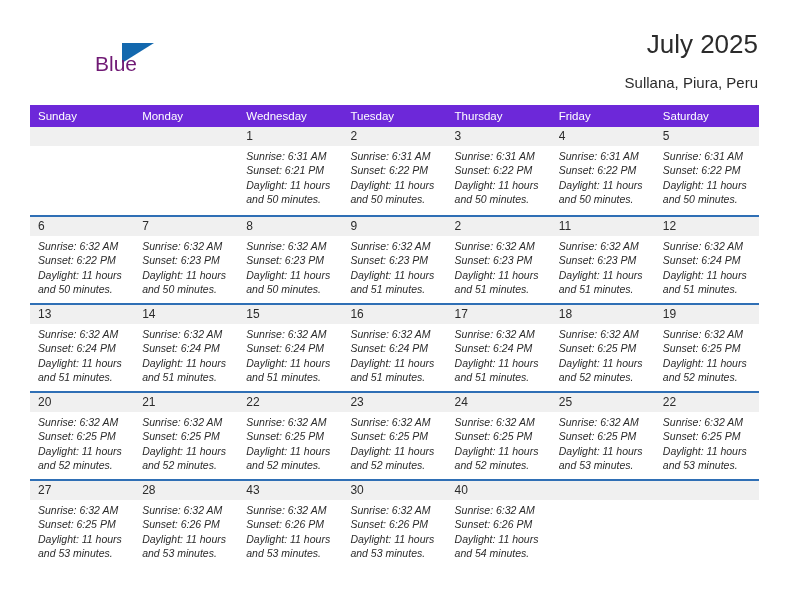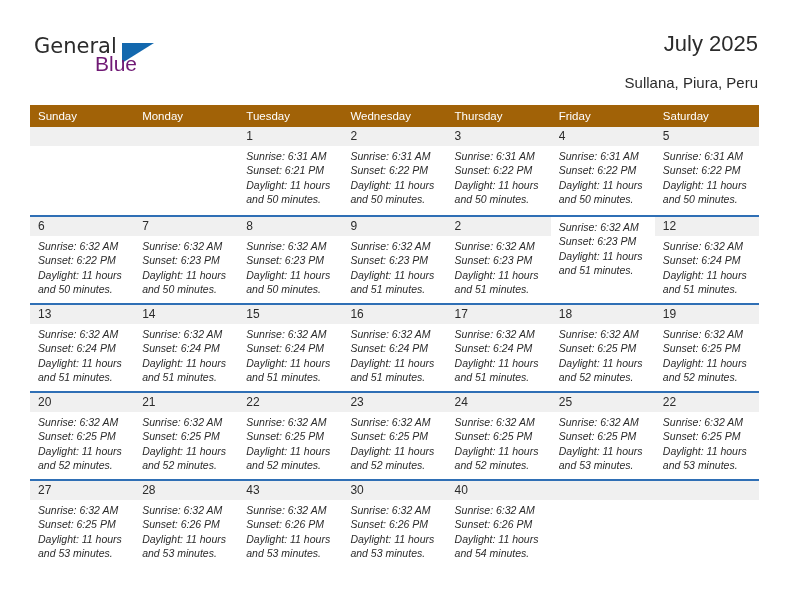--- a/index.html
+++ b/index.html
@@ -64,21 +64,21 @@
     border-left: 32px solid #1368ae;
     border-bottom: 20px solid transparent;
   }
   .title-block {
     position: absolute;
     right: 0;
     top: 0;
     text-align: right;
   }
   .cal-title {
-    font-size: 22px;
+    font-size: 26px;
     color: #2b2b2b;
     font-weight: 400;
     line-height: 32px;
     white-space: nowrap;
   }
   .cal-subtitle {
     font-size: 15px;
     color: #2b2b2b;
     font-weight: 400;
     line-height: 22px;
@@ -88,21 +88,21 @@
 
   
   .calendar {
     position: absolute;
     left: 30px;
     top: 105px;
     width: 729px;
   }
   .weekday-row {
     display: flex;
-    background: #a16207;
+    background: #6d28d9;
   }
   .weekday {
     flex: 1 1 0;
     box-sizing: border-box;
     color: #ffffff;
     font-size: 11.5px;
     line-height: 20px;
     padding: 1px 0 1px 8px;
     white-space: nowrap;
   }
@@ -143,39 +143,38 @@
   }
 </style>
 </head>
 <body>
 
 <div class="page">
 
   <div class="header">
 
     <div class="logo">
-      <span class="logo-general">General</span>
       <span class="logo-tri"></span>
       <span class="logo-blue">Blue</span>
     </div>
 
     <div class="title-block">
       <div class="cal-title">July 2025</div>
       <div class="cal-subtitle">Sullana, Piura, Peru</div>
     </div>
 
   </div>
 
   <div class="calendar">
 
     <div class="weekday-row">
       <div class="weekday">Sunday</div>
       <div class="weekday">Monday</div>
+      <div class="weekday">Wednesday</div>
       <div class="weekday">Tuesday</div>
-      <div class="weekday">Wednesday</div>
       <div class="weekday">Thursday</div>
       <div class="weekday">Friday</div>
       <div class="weekday">Saturday</div>
     </div>
 
     <div class="week-row first">
       <div class="day-cell">
         <div class="day-number-band"></div>
         <div class="day-body">
           <div></div>
@@ -280,20 +279,21 @@
       <div class="day-cell">
         <div class="day-number-band">2</div>
         <div class="day-body">
           <div>Sunrise: 6:32 AM</div>
           <div>Sunset: 6:23 PM</div>
           <div>Daylight: 11 hours</div>
           <div>and 51 minutes.</div>
         </div>
       </div>
       <div class="day-cell">
+        <div class="day-number-band">11</div>
         <div class="day-body">
           <div>Sunrise: 6:32 AM</div>
           <div>Sunset: 6:23 PM</div>
           <div>Daylight: 11 hours</div>
           <div>and 51 minutes.</div>
         </div>
       </div>
       <div class="day-cell">
         <div class="day-number-band">12</div>
         <div class="day-body">

